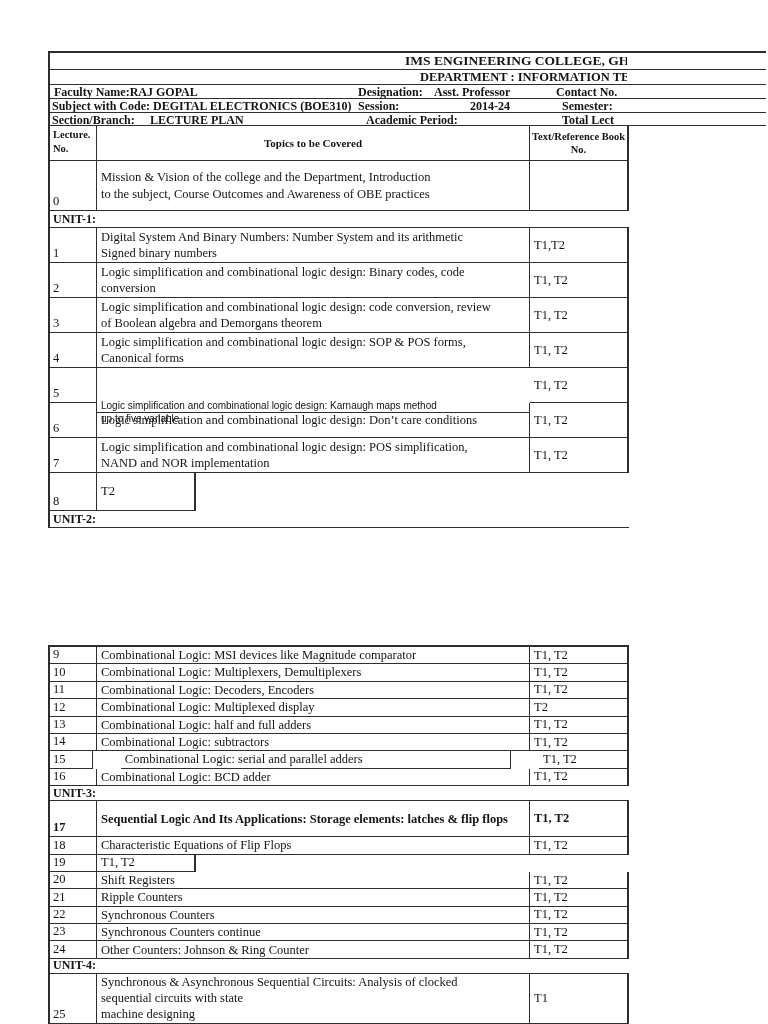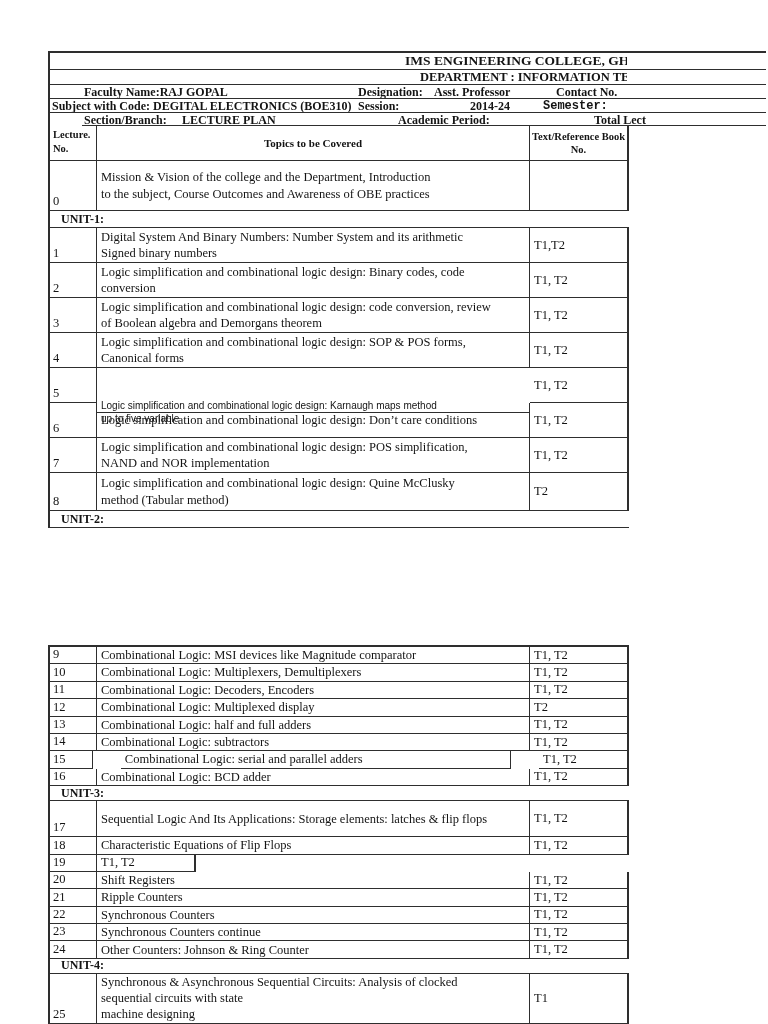--- a/index.html
+++ b/index.html
@@ -31,55 +31,55 @@
   .ch-book{width:99px;border-right:2px solid #2e2e2e;display:flex;align-items:center;justify-content:center;text-align:center;font-size:10.5px;line-height:1.25;white-space:pre-line;}
   .trow{display:flex;}
   .trow>div{box-sizing:border-box;border-bottom:1px solid #2e2e2e;}
   .c-no{width:47px;border-right:1px solid #2e2e2e;display:flex;align-items:flex-end;padding:0 2px 1px 3px;font-size:12.5px;}
   .c-topic{width:433px;border-right:1px solid #2e2e2e;display:flex;align-items:center;padding:0 4px;font-size:12.5px;line-height:1.3;}
   .c-topic span{white-space:pre-line;}
   .c-book{width:99px;border-right:2px solid #2e2e2e;display:flex;align-items:center;padding:0 4px;font-size:12.5px;}
   .trow.sans .c-topic{font-family:"Liberation Sans","DejaVu Sans",sans-serif;font-size:10px;margin-top:44px;}
   .unit{
     box-sizing:border-box;border-bottom:1px solid #2e2e2e;
-    display:flex;align-items:center;padding-left:11px;
+    display:flex;align-items:center;padding-left:3px;
     font-weight:bold;font-size:12px;
   }
 </style>
 </head>
 <body>
 
 <div class="hdrblock">
   <div class="hrow" style="height:16px;">
     <div class="hclip">
       <span class="hspan hbig" style="left:355px;">IMS ENGINEERING COLLEGE, GHAZIABAD</span>
     </div>
   </div>
   <div class="hrow" style="height:14px;">
     <div class="hclip">
       <span class="hspan hmed" style="left:370px;">DEPARTMENT :  INFORMATION TECHNOLOGY</span>
     </div>
   </div>
   <div class="hrow" style="height:13px;">
     <div class="hclip">
-      <span class="hspan" style="left:4px;margin-left:30px;"><span>Faculty Name:</span><span>RAJ GOPAL</span></span>
+      <span class="hspan" style="left:4px;"><span>Faculty Name:</span><span>RAJ GOPAL</span></span>
       <span class="hspan" style="left:308px;">Designation:</span>
       <span class="hspan" style="left:384px;">Asst. Professor</span>
       <span class="hspan" style="left:506px;">Contact No.</span>
     </div>
   </div>
   <div class="hrow" style="height:13px;">
     <div class="hclip">
       <span class="hspan" style="left:2px;"><span>Subject with Code:</span>&nbsp;<span>DEGITAL ELECTRONICS (BOE310)</span></span>
       <span class="hspan" style="left:308px;">Session:</span>
       <span class="hspan" style="left:420px;">2014-24</span>
-      <span class="hspan" style="left:493px;font-family:Liberation Mono, monospace;">Semester:</span>
-    </div>
-  </div>
-  <div class="hrow" style="height:12px;margin-left:32px;">
+      <span class="hspan" style="left:512px;">Semester:</span>
+    </div>
+  </div>
+  <div class="hrow" style="height:12px;">
     <div class="hclip">
       <span class="hspan" style="left:2px;">Section/Branch:</span>
       <span class="hspan" style="left:100px;">LECTURE PLAN</span>
       <span class="hspan" style="left:316px;">Academic Period:</span>
       <span class="hspan" style="left:512px;">Total Lect</span>
     </div>
   </div>
 </div>
 
 <div class="ltable" style="top:126px;">
@@ -184,24 +184,20 @@
 NAND and NOR implementation</span>
         </div>
         <div class="c-book">
           <span>T1, T2</span>
         </div>
       </div>
       <div class="trow" style="height: 38px;">
         <div class="c-no">
           <span>8</span>
         </div>
-        <div class="c-topic">
-          <span>Logic simplification and combinational logic design: Quine McClusky
-method (Tabular method)</span>
-        </div>
         <div class="c-book">
           <span>T2</span>
         </div>
       </div>
       <div class="unit" style="height: 17px;">UNIT-2:</div>
     </div>
 </div>
 
 <div class="ltable second" style="top:645px;">
   <div>
@@ -287,21 +283,21 @@
           <span>16</span>
         </div>
         <div class="c-topic">
           <span>Combinational Logic: BCD adder</span>
         </div>
         <div class="c-book">
           <span>T1, T2</span>
         </div>
       </div>
       <div class="unit" style="height: 15px;">UNIT-3:</div>
-      <div class="trow" style="height: 36px;">
+      <div class="trow" style="height: 36px; font-weight: bold;">
         <div class="c-no">
           <span>17</span>
         </div>
         <div class="c-topic">
           <span>Sequential Logic And Its Applications: Storage elements: latches &amp; flip flops</span>
         </div>
         <div class="c-book">
           <span>T1, T2</span>
         </div>
       </div>

